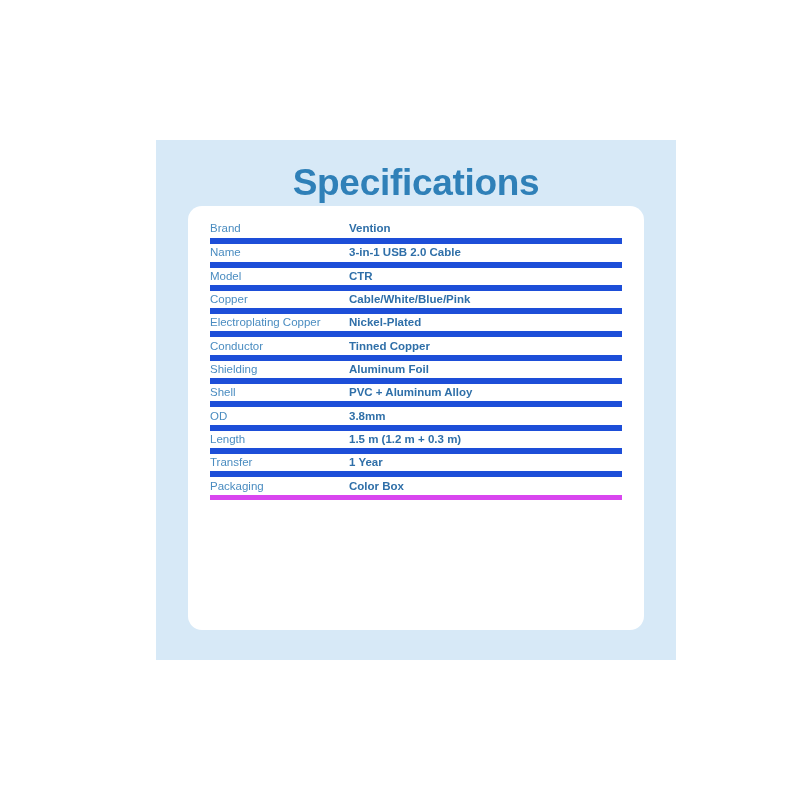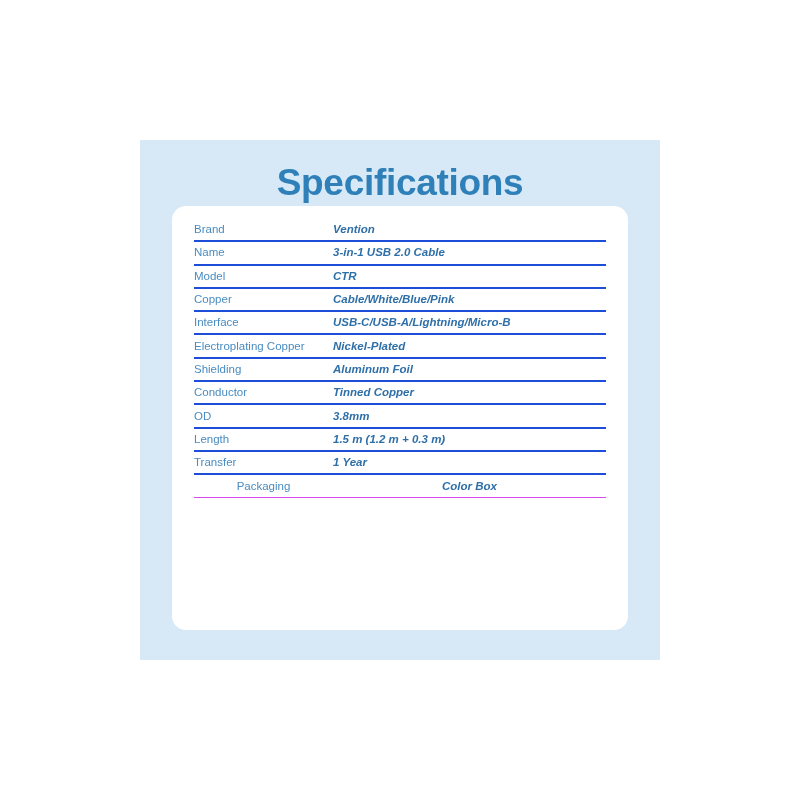--- a/index.html
+++ b/index.html
@@ -15,21 +15,21 @@
     position: relative;
     width: 800px;
     height: 800px;
     background: #ffffff;
     overflow: hidden;
   }
 
   
   #spec-panel {
     position: absolute;
-    left: 140px;
+    left: 156px;
     top: 140px;
     width: 520px;
     height: 520px;
     background: #d7e9f7;
     box-sizing: border-box;
     padding-left: 18px;
   }
 
   #spec-title {
     position: absolute;
@@ -61,45 +61,43 @@
     width: 100%;
     border-collapse: collapse;
     table-layout: fixed;
   }
 
   table.spec-table tr {
     height: 23.3px;
   }
 
   table.spec-table td {
-    border-bottom: 2px solid #1d4ed8;
+    border-bottom: 6px solid #1d4ed8;
     padding: 0 0 0 0;
     vertical-align: middle;
     font-size: 11.5px;
     line-height: 13px;
     white-space: nowrap;
     overflow: hidden;
     text-overflow: ellipsis;
   }
 
   table.spec-table tr:last-child td {
-    border-bottom: 1px solid #d946ef;
-    text-align: center;
+    border-bottom: 5px solid #d946ef;
   }
 
   td.spec-label {
     width: 139px;
     color: #4a8cc0;
     font-weight: normal;
   }
 
   td.spec-value {
     color: #2f6fa8;
     font-weight: bold;
-    font-style: italic;
   }
 </style>
 </head>
 <body>
 
 <div id="page">
 
   <div id="spec-panel">
 
     <div id="spec-title">Specifications</div>
@@ -117,34 +115,34 @@
             </tr>
             <tr>
               <td class="spec-label">Model</td>
               <td class="spec-value">CTR</td>
             </tr>
             <tr>
               <td class="spec-label">Copper</td>
               <td class="spec-value">Cable/White/Blue/Pink</td>
             </tr>
             <tr>
-              <td class="spec-label">Interface</td>
-              <td class="spec-value">USB-C/USB-A/Lightning/Micro-B</td>
+              <td class="spec-label">Electroplating Copper</td>
+              <td class="spec-value">Nickel-Plated</td>
             </tr>
             <tr>
-              <td class="spec-label">Electroplating Copper</td>
-              <td class="spec-value">Nickel-Plated</td>
+              <td class="spec-label">Conductor</td>
+              <td class="spec-value">Tinned Copper</td>
             </tr>
             <tr>
               <td class="spec-label">Shielding</td>
               <td class="spec-value">Aluminum Foil</td>
             </tr>
             <tr>
-              <td class="spec-label">Conductor</td>
-              <td class="spec-value">Tinned Copper</td>
+              <td class="spec-label">Shell</td>
+              <td class="spec-value">PVC + Aluminum Alloy</td>
             </tr>
             <tr>
               <td class="spec-label">OD</td>
               <td class="spec-value">3.8mm</td>
             </tr>
             <tr>
               <td class="spec-label">Length</td>
               <td class="spec-value">1.5 m (1.2 m + 0.3 m)</td>
             </tr>
             <tr>

